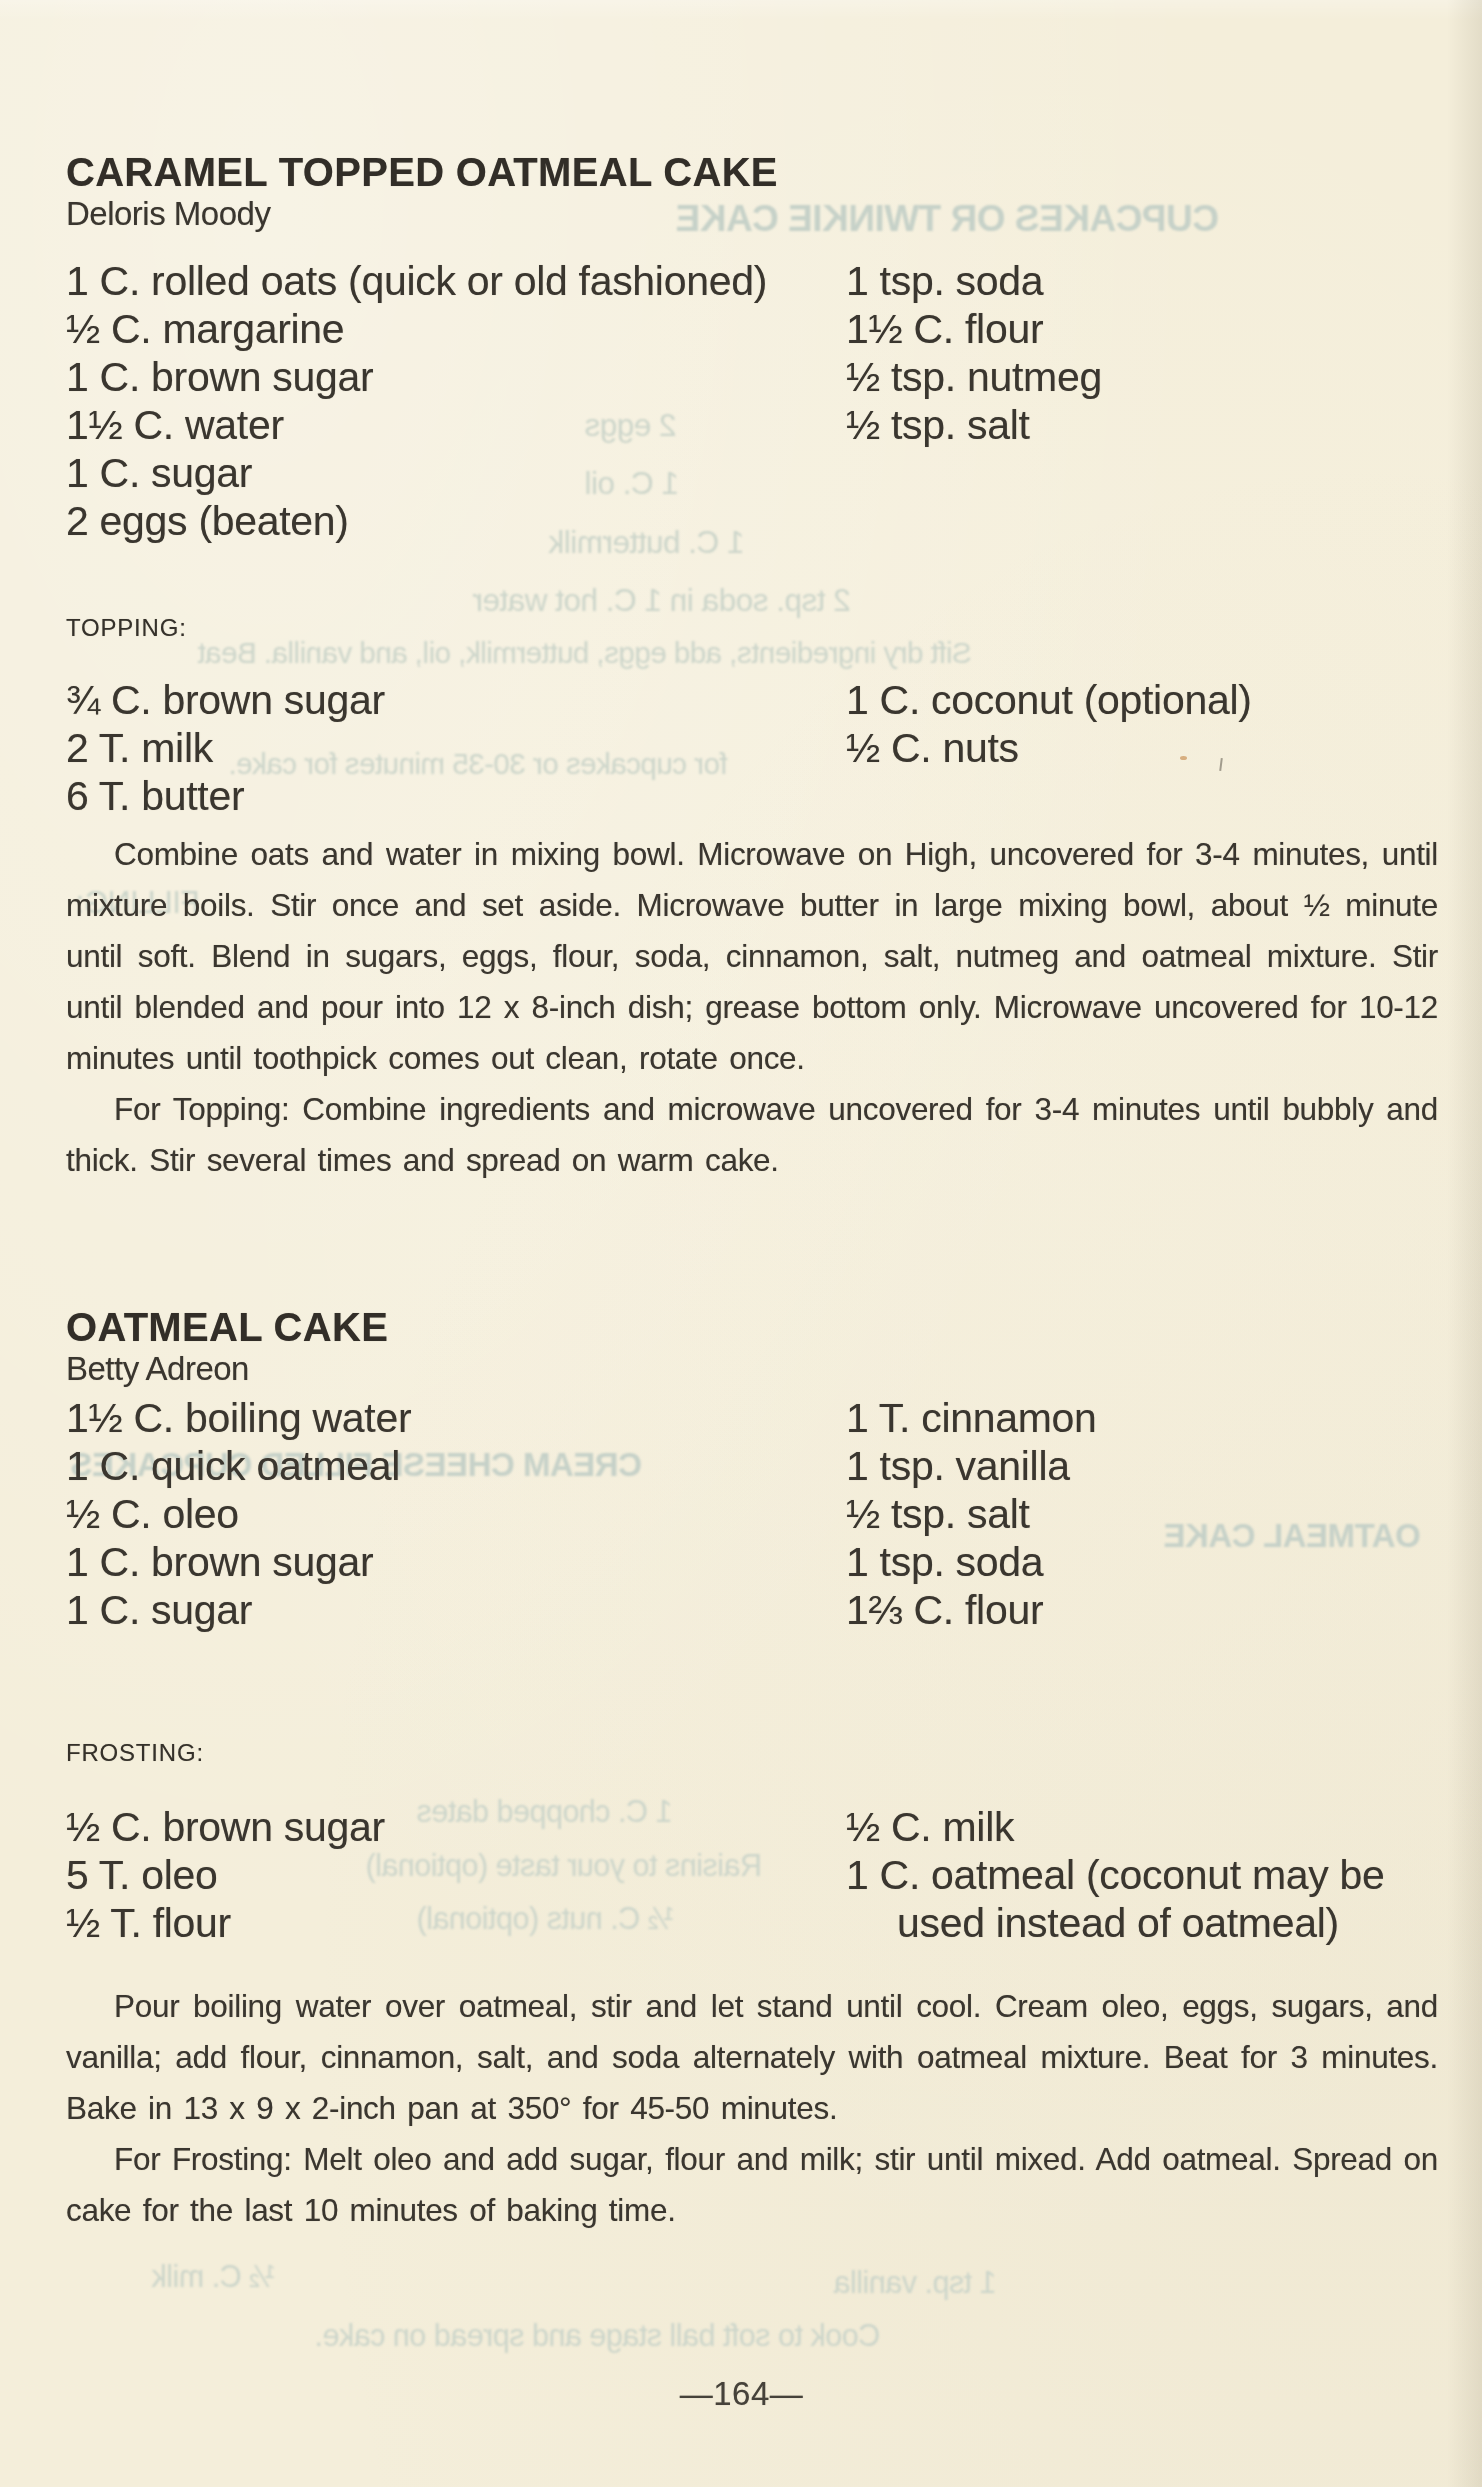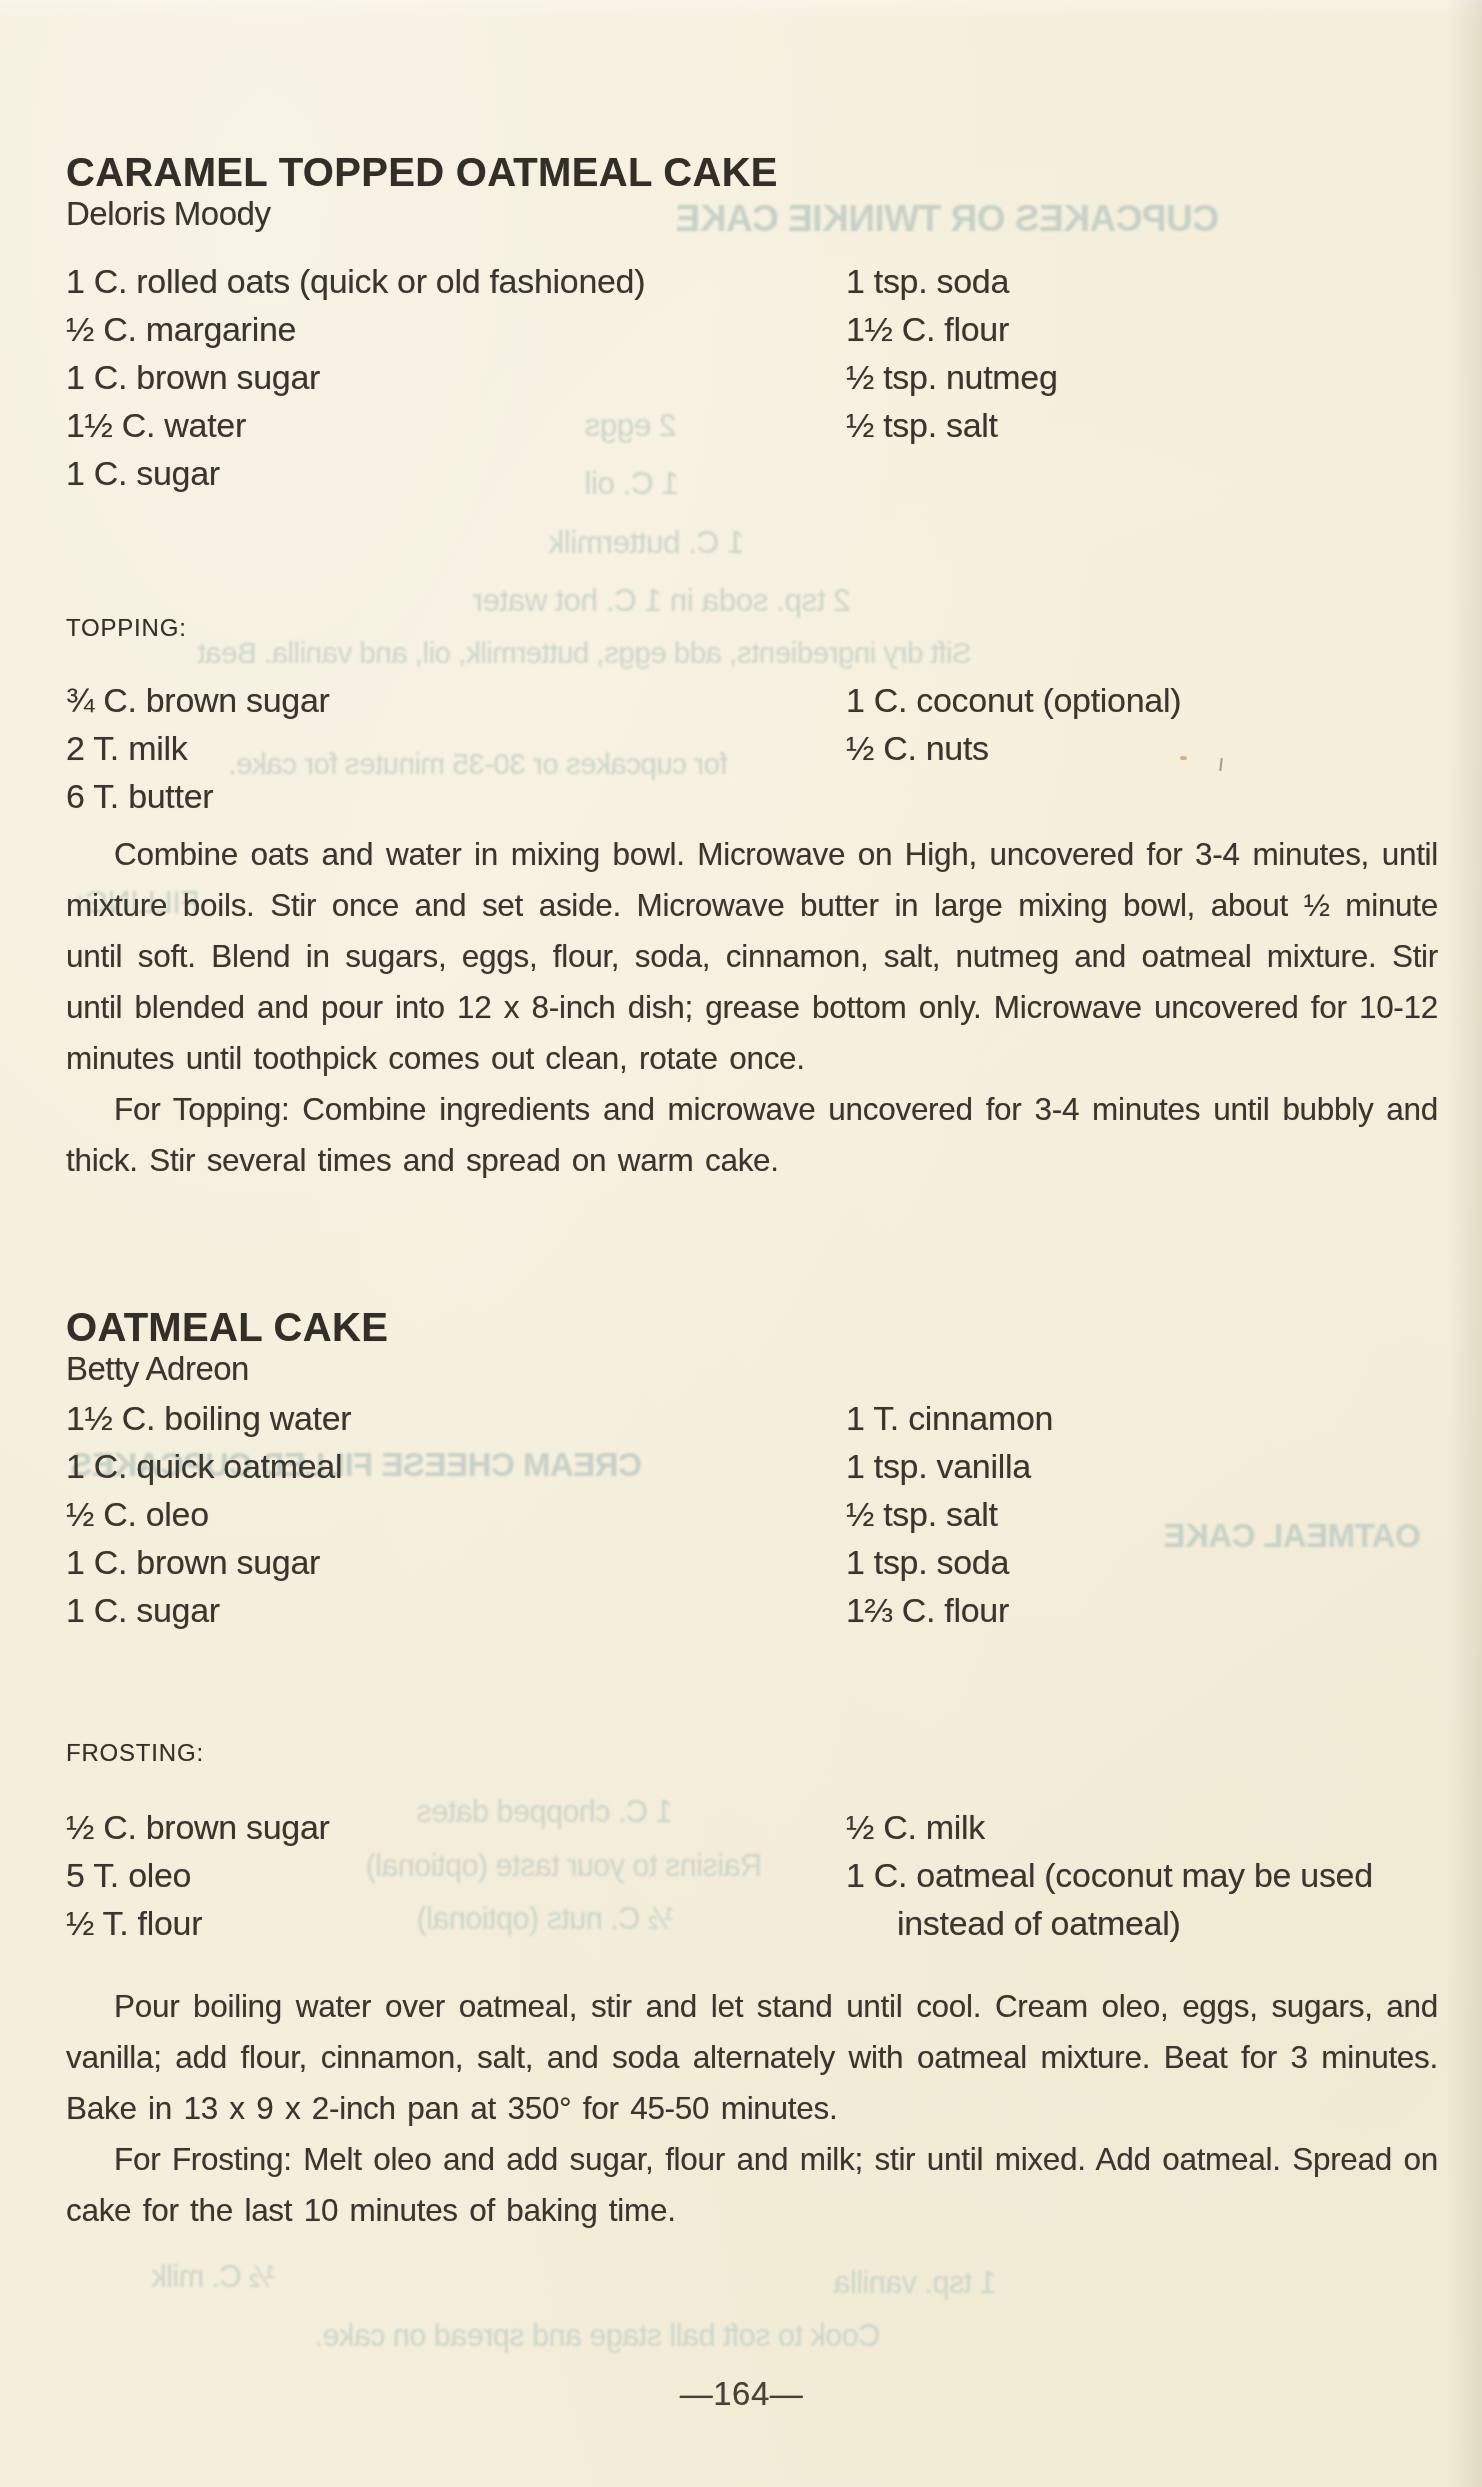--- a/index.html
+++ b/index.html
@@ -41,21 +41,21 @@
   .header-row { display:flex; justify-content:space-between; align-items:baseline;flex-direction:column; }
   .recipe-title {
     font-weight:bold; font-size:40px; letter-spacing:0.3px;
     color:#322e28; white-space:nowrap;
   }
   .contributor { font-size:33px; letter-spacing:-0.5px; white-space:nowrap; }
 
   .cols { display:flex; }
   .col-left  { width:780px; }
   .col-right { width:592px; }
-  .ing { font-size:34px; line-height:48px; letter-spacing:-0.3px; white-space:nowrap; }
+  .ing { font-size:41px; line-height:48px; letter-spacing:-0.3px; white-space:nowrap; }
   .wrap-hang .ing {
     white-space:normal;
     padding-left:51px; text-indent:-51px;
   }
 
   .section-label { font-size:24px; letter-spacing:0.8px; color:#35312a; }
 
   .paras p {
     margin:0;
     font-size:31.5px; line-height:51px;
@@ -112,20 +112,21 @@
     <div class="contributor">Deloris Moody</div>
   </div>
 
   <div class="block cols" style="top:257px">
     <div class="col-left">
         <div class="ing">1 C. rolled oats (quick or old fashioned)</div>
         <div class="ing">½ C. margarine</div>
         <div class="ing">1 C. brown sugar</div>
         <div class="ing">1½ C. water</div>
         <div class="ing">1 C. sugar</div>
+        <div class="ing">2 eggs (beaten)</div>
       </div>
     <div class="col-right">
         <div class="ing">1 tsp. soda</div>
         <div class="ing">1½ C. flour</div>
         <div class="ing">½ tsp. nutmeg</div>
         <div class="ing">½ tsp. salt</div>
       </div>
   </div>
 
   <div class="block section-label" style="top:614px">TOPPING:</div>

